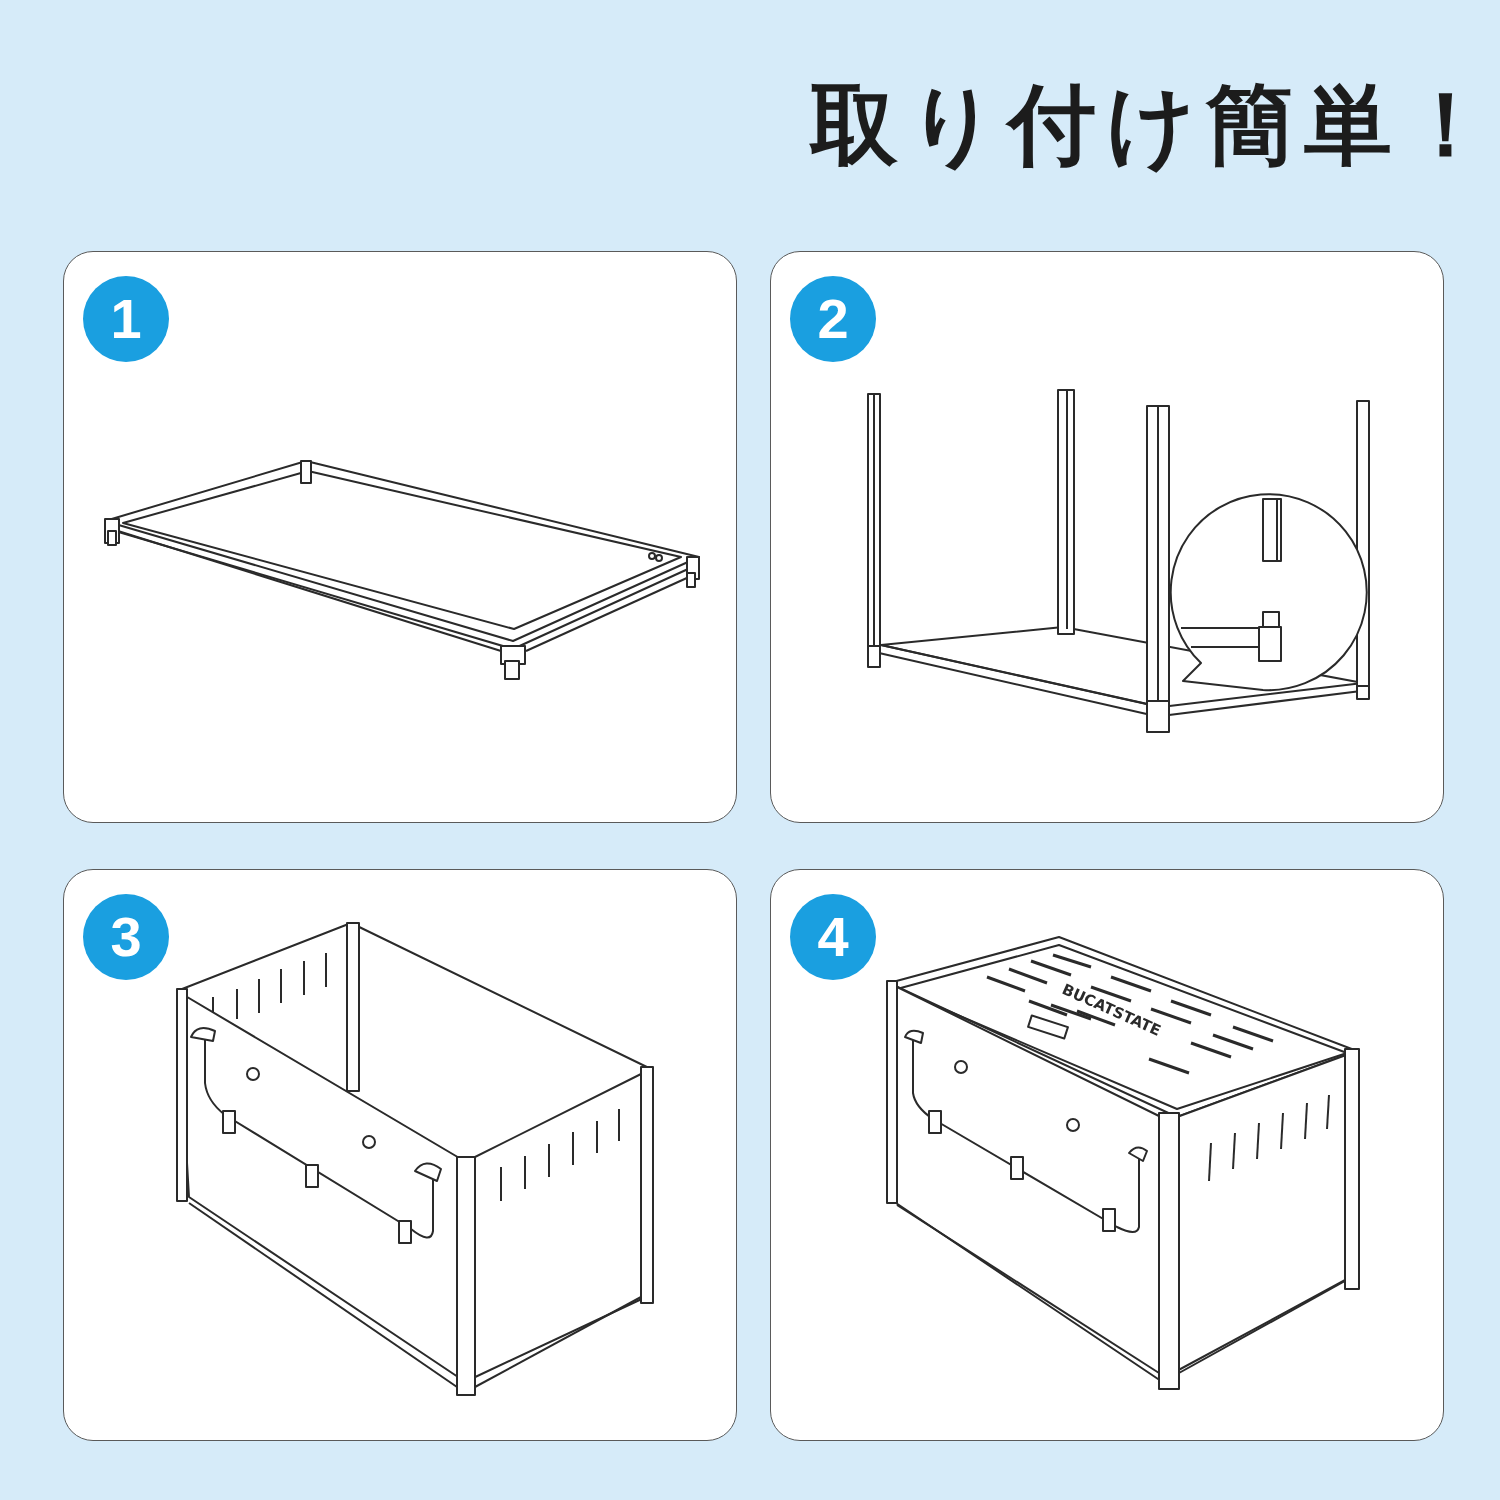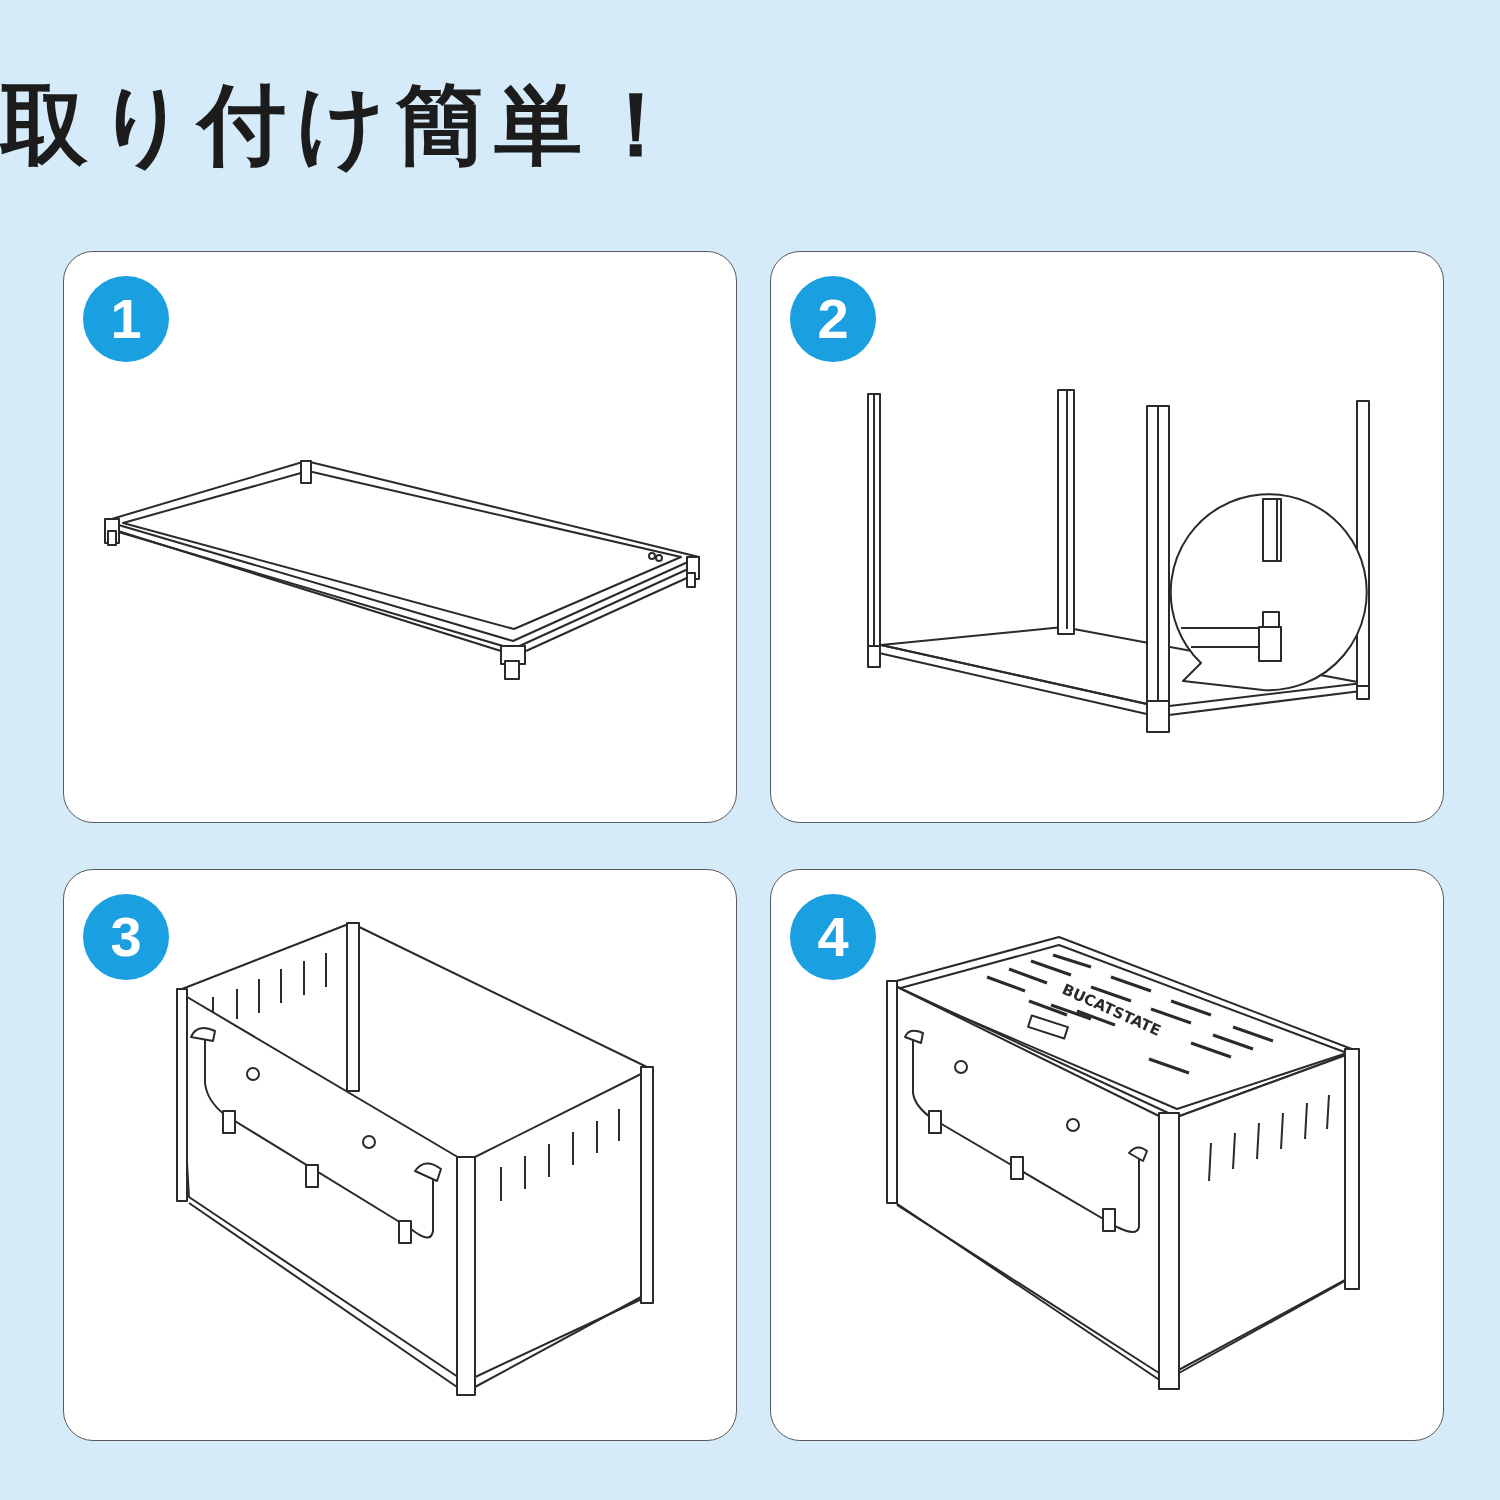--- a/index.html
+++ b/index.html
@@ -6,21 +6,21 @@
   body {
     width: 1500px; height: 1500px;
     background: #d6ebf9;
     position: relative;
     overflow: hidden;
     font-family: "DejaVu Sans", sans-serif;
   }
   .title {
     position: absolute;
     left: 0; top: 70px; width: 1500px;
-    text-align: left;
+    text-align: right;
     font-size: 88px;
     font-weight: bold;
     letter-spacing: 10px;
     color: #1c1c1c;
     line-height: 110px;
     font-family: "DejaVu Sans", sans-serif;
   }
   .card {
     position: absolute;
     width: 674px; height: 572px;

